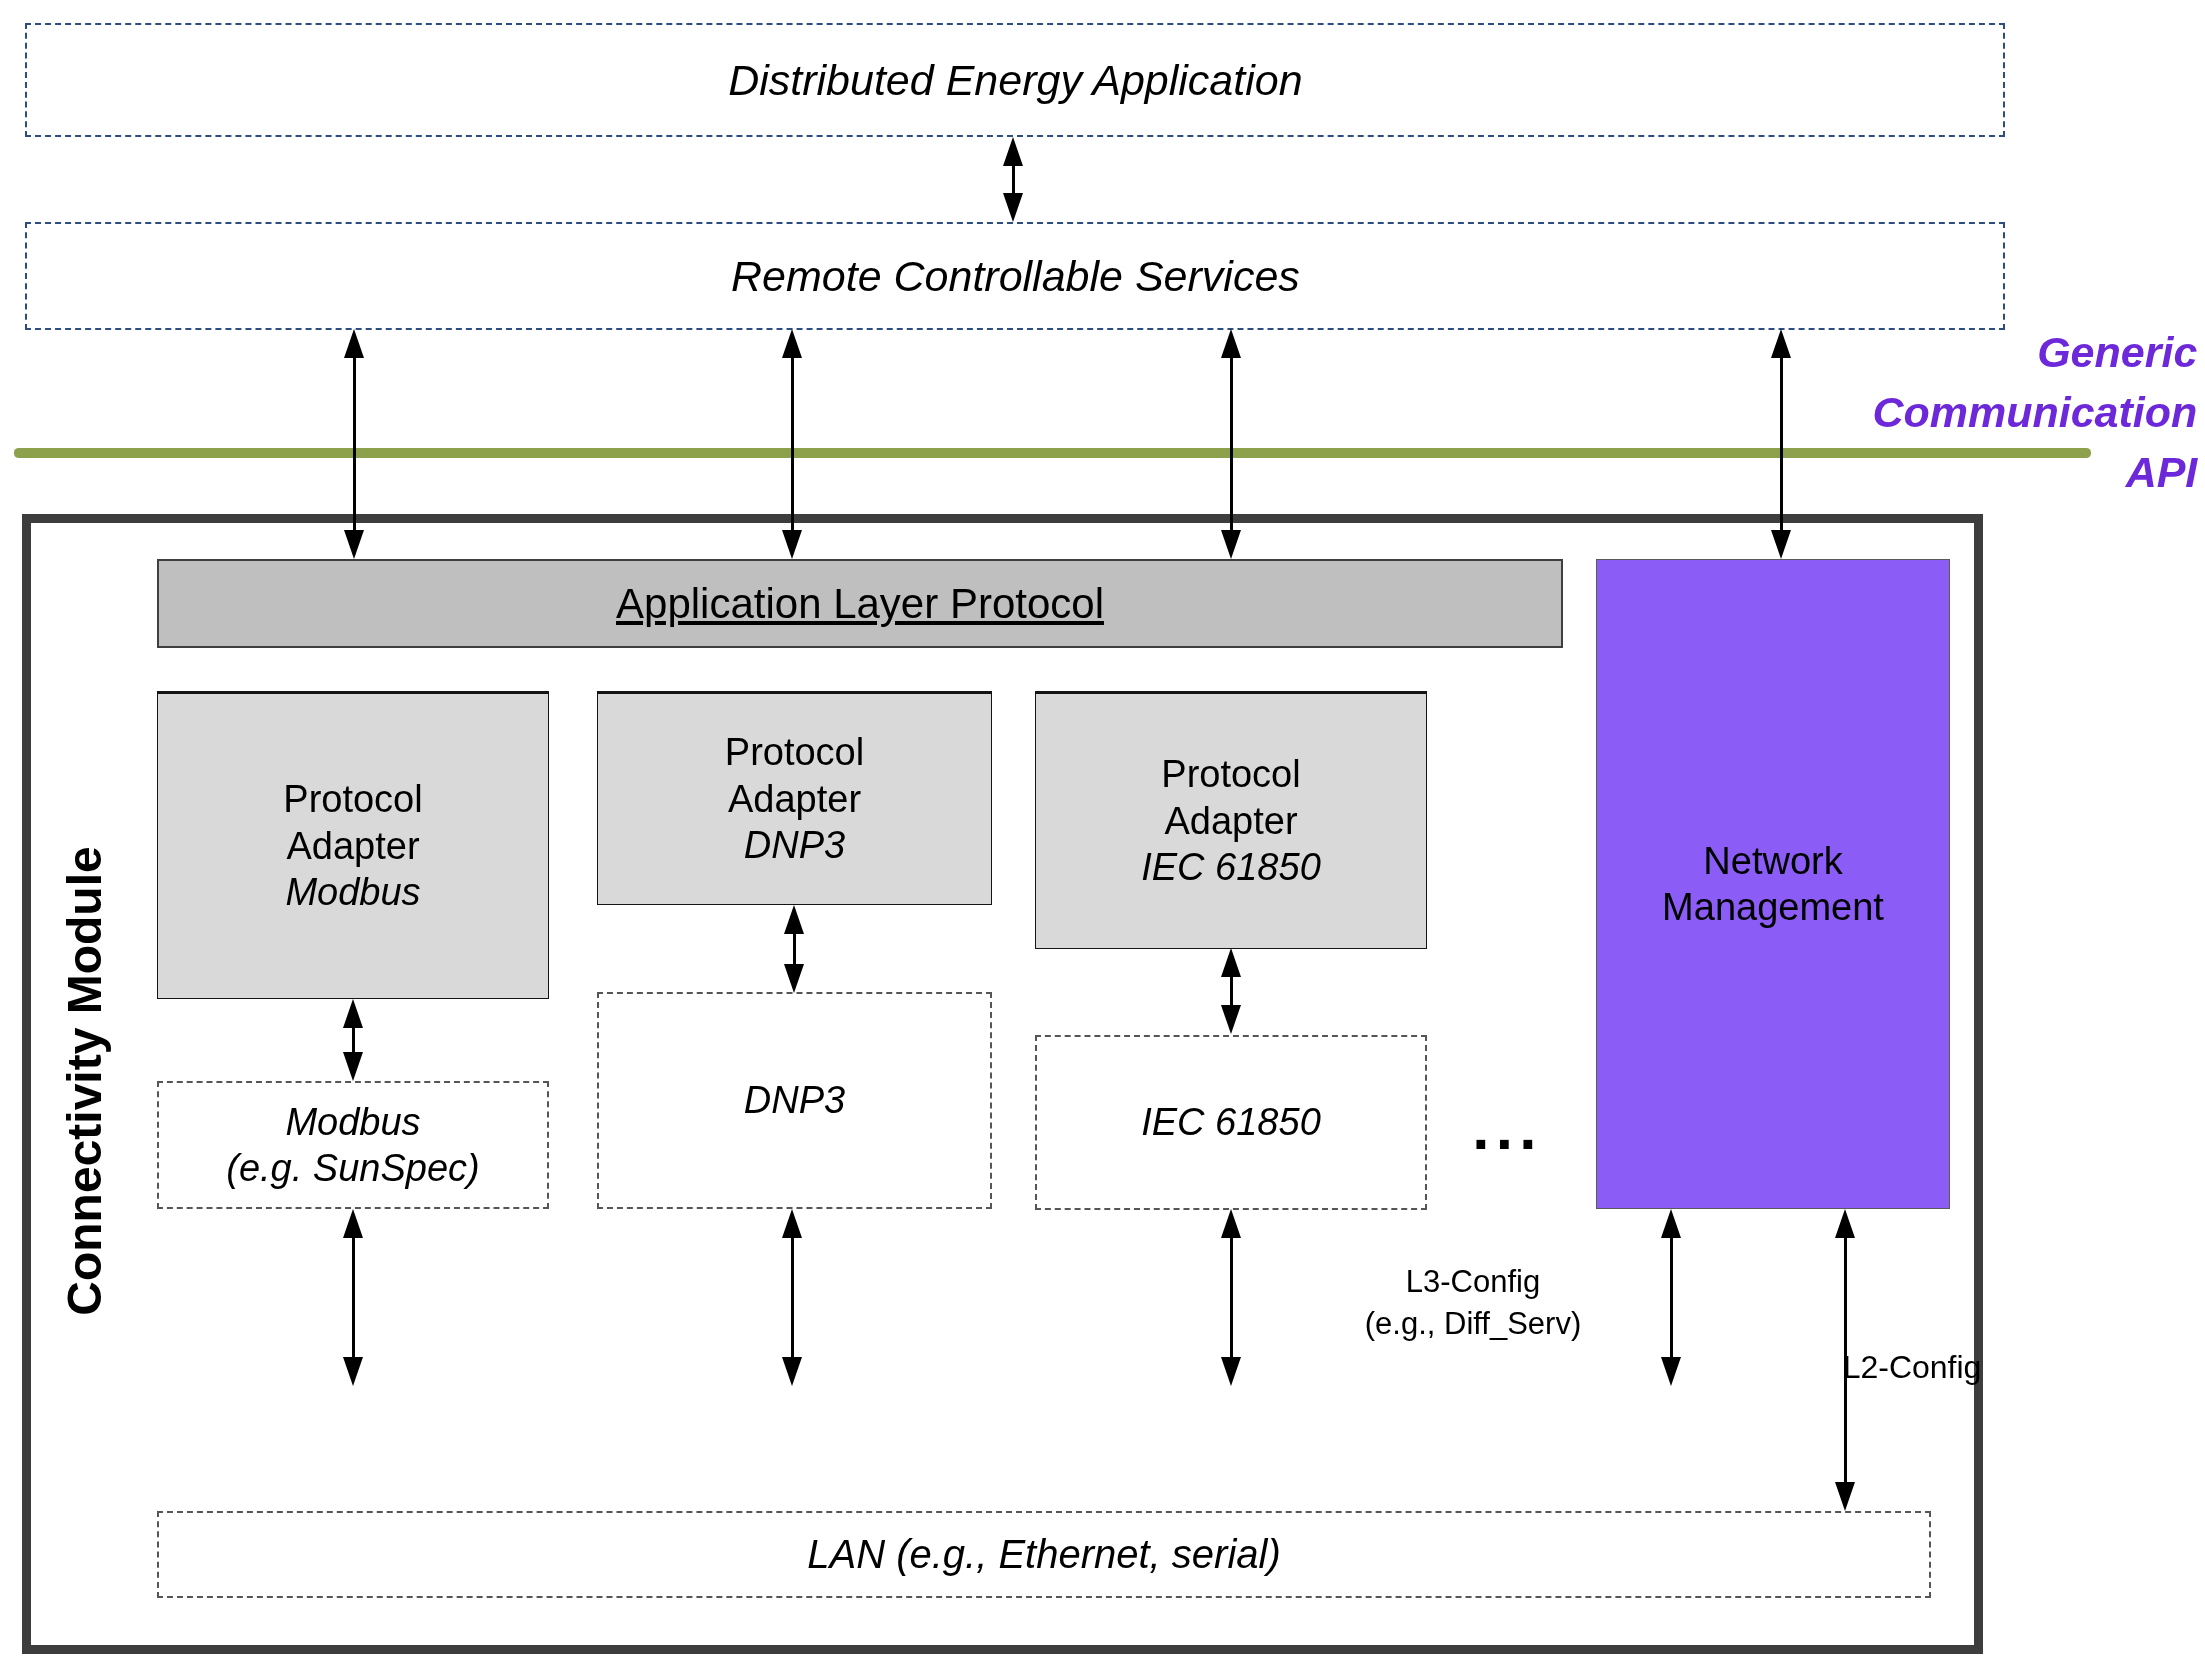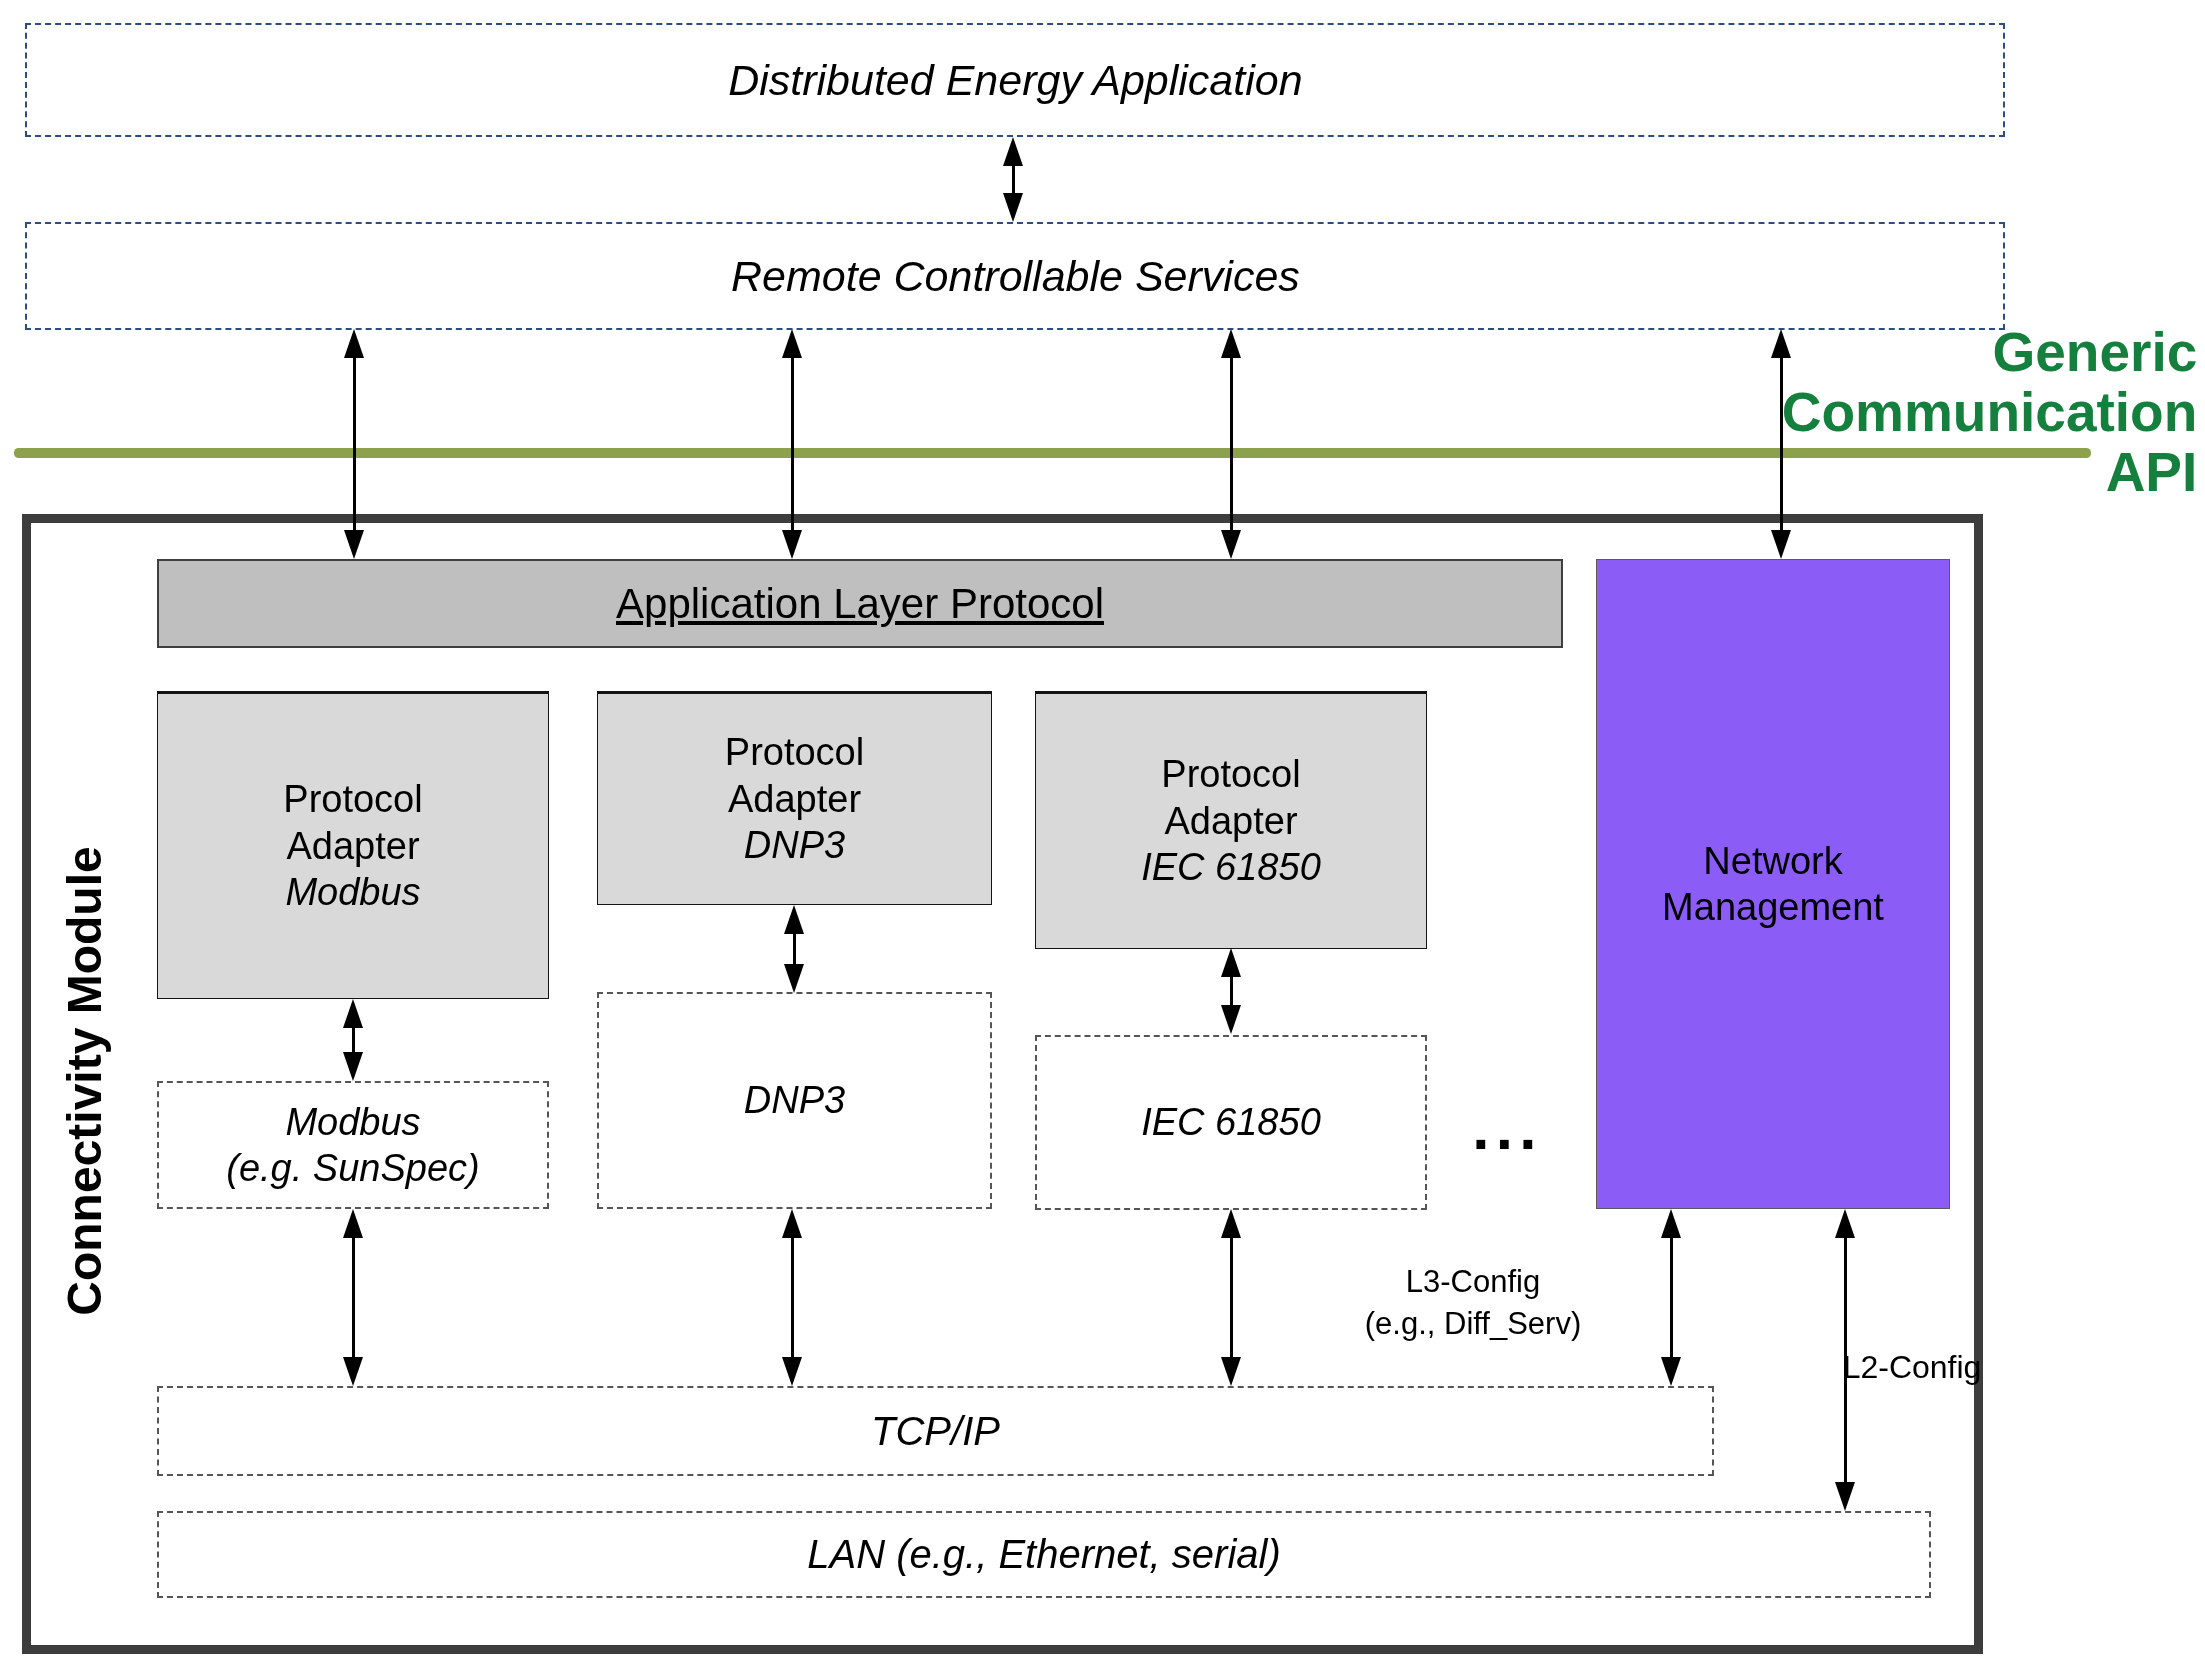--- a/index.html
+++ b/index.html
@@ -10,22 +10,22 @@
   .alp-bar{background:#bfbfbf;border:2.3px solid #3f3f3f;font-size:42px;text-decoration:underline;}
   .adapter{background:#d9d9d9;border:1.5px solid #141414;border-top-width:3.1px;font-size:38px;}
   .adapter .proto{font-style:italic;}
   .nm-box{background:#8b5cf6;border:1.5px solid #5a5a5a;font-size:38px;}
   .dash-gray{border:2.3px dashed #555;font-style:italic;font-size:38px;background:#fff;}
   .tcp-lan{border:2.3px dashed #555;font-style:italic;font-size:40px;}
   .module-frame{position:absolute;box-sizing:border-box;border:9.2px solid #3d3d3d;background:transparent;}
   .module-title{position:absolute;width:692px;height:62px;left:-262px;top:1050px;transform:rotate(-90deg);
     display:flex;align-items:center;justify-content:center;font-size:48px;font-weight:bold;}
   .green-line{position:absolute;left:14px;top:448px;width:2077px;height:10px;background:#8da14d;border-radius:4.6px;}
-  .api-label{position:absolute;right:7.7px;top:322px;text-align:right;font-size:55px;line-height:60px;
-    font-weight:bold;color:#15803d;}
+  .api-label{position:absolute;right:7.7px;top:322px;text-align:right;font-size:43px;line-height:60px;
+    font-weight:bold;font-style:italic;color:#6d28d9;}
   .small-label{position:absolute;font-size:31px;line-height:42px;text-align:center;}
   .l2{font-size:32px;}
   .ellipsis{position:absolute;left:1446px;top:1092px;width:123px;text-align:center;font-size:62px;font-weight:bold;letter-spacing:6.2px;}
   
   .varrow{position:absolute;width:0;}
   .varrow .shaft{position:absolute;left:-1.5px;top:23px;bottom:23px;width:3.1px;background:#000;}
   .varrow::before{content:"";position:absolute;top:0;left:-10px;width:0;height:0;
     border-left:10px solid transparent;border-right:10px solid transparent;border-bottom:29px solid #000;}
   .varrow::after{content:"";position:absolute;bottom:0;left:-10px;width:0;height:0;
     border-left:10px solid transparent;border-right:10px solid transparent;border-top:29px solid #000;}
@@ -88,23 +88,20 @@
   <div class="box dash-gray" style="left:597px;top:992px;width:395px;height:217px;">
     <span>DNP3</span>
   </div>
 
   <div class="box dash-gray" style="left:1035px;top:1035px;width:392px;height:175px;">
     <span>IEC 61850</span>
   </div>
 
   <div class="ellipsis">...</div>
 
-  <div class="box tcp-lan" style="left:157px;top:1386px;width:1557px;height:90px;">
-    <span>TCP/IP</span>
-  </div>
 
   <div class="box tcp-lan" style="left:157px;top:1511px;width:1774px;height:87px;">
     <span>LAN (e.g., Ethernet, serial)</span>
   </div>
 
   <div class="small-label" style="left:1300px;top:1261px;width:346px;">
     <div>L3-Config</div>
     <div>(e.g., Diff_Serv)</div>
   </div>
 

